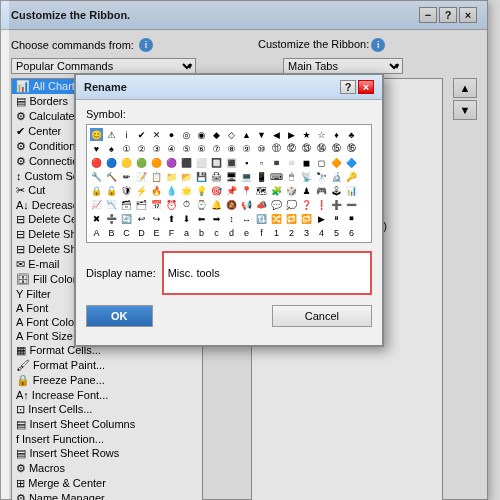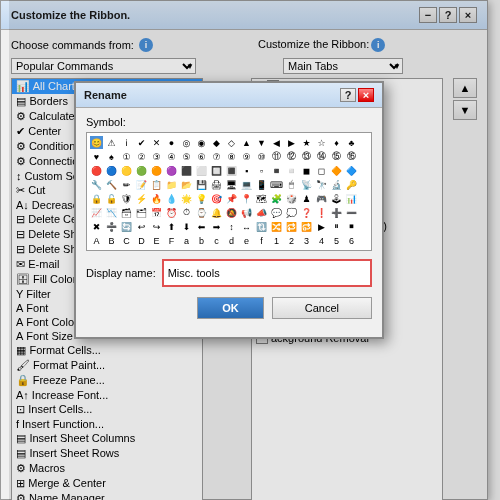--- a/index.html
+++ b/index.html
@@ -279,29 +279,29 @@
       align-items: center;
       gap: 6px;
       margin-bottom: 10px;
     }
 
     .display-name-label { font-size: 11px; white-space: nowrap; }
 
     .display-name-input {
       border: 1px solid #e05050;
       border-width: 2px;
-      padding: 6px 4px;
+      padding: 14px 4px;
       font-size: 11px;
       flex: 1;
       outline: none;
     }
 
     .rename-footer {
       display: flex;
-      justify-content: flex-end;
+      justify-content: space-between;
       gap: 8px;
       padding-bottom: 10px;
     }
 
     .rename-ok-btn {
       border: 1px solid #999;
       background: linear-gradient(to bottom, #4a8fd8, #2a6ab0);
       color: white;
       padding: 4px 24px;
       cursor: pointer;
@@ -398,22 +398,22 @@
               <div class="list-item"><span class="list-item-icon">🗄</span><span>Fill Color</span></div>
               <div class="list-item"><span class="list-item-icon">Y</span><span>Filter</span></div>
               <div class="list-item"><span class="list-item-icon">A</span><span>Font</span></div>
               <div class="list-item"><span class="list-item-icon">A</span><span>Font Color</span></div>
               <div class="list-item"><span class="list-item-icon">A</span><span>Font Size</span></div>
               <div class="list-item"><span class="list-item-icon">▦</span><span>Format Cells...</span></div>
               <div class="list-item"><span class="list-item-icon">🖌</span><span>Format Paint...</span></div>
               <div class="list-item"><span class="list-item-icon">🔒</span><span>Freeze Pane...</span></div>
               <div class="list-item"><span class="list-item-icon">A↑</span><span>Increase Font...</span></div>
               <div class="list-item"><span class="list-item-icon">⊡</span><span>Insert Cells...</span></div>
+              <div class="list-item"><span class="list-item-icon">▤</span><span>Insert Sheet Columns</span></div>
               <div class="list-item"><span class="list-item-icon">f</span><span>Insert Function...</span></div>
-              <div class="list-item"><span class="list-item-icon">▤</span><span>Insert Sheet Columns</span></div>
               <div class="list-item"><span class="list-item-icon">▤</span><span>Insert Sheet Rows</span></div>
               <div class="list-item"><span class="list-item-icon">⚙</span><span>Macros</span></div>
               <div class="list-item"><span class="list-item-icon">⊞</span><span>Merge &amp; Center</span></div>
               <div class="list-item"><span class="list-item-icon">⚙</span><span>Name Manager</span></div>
             </div>
         </div>
 
         <div class="middle-buttons">
           <button class="mid-btn">&gt;&gt;</button>
           <button class="mid-btn">&lt;&lt;</button>

